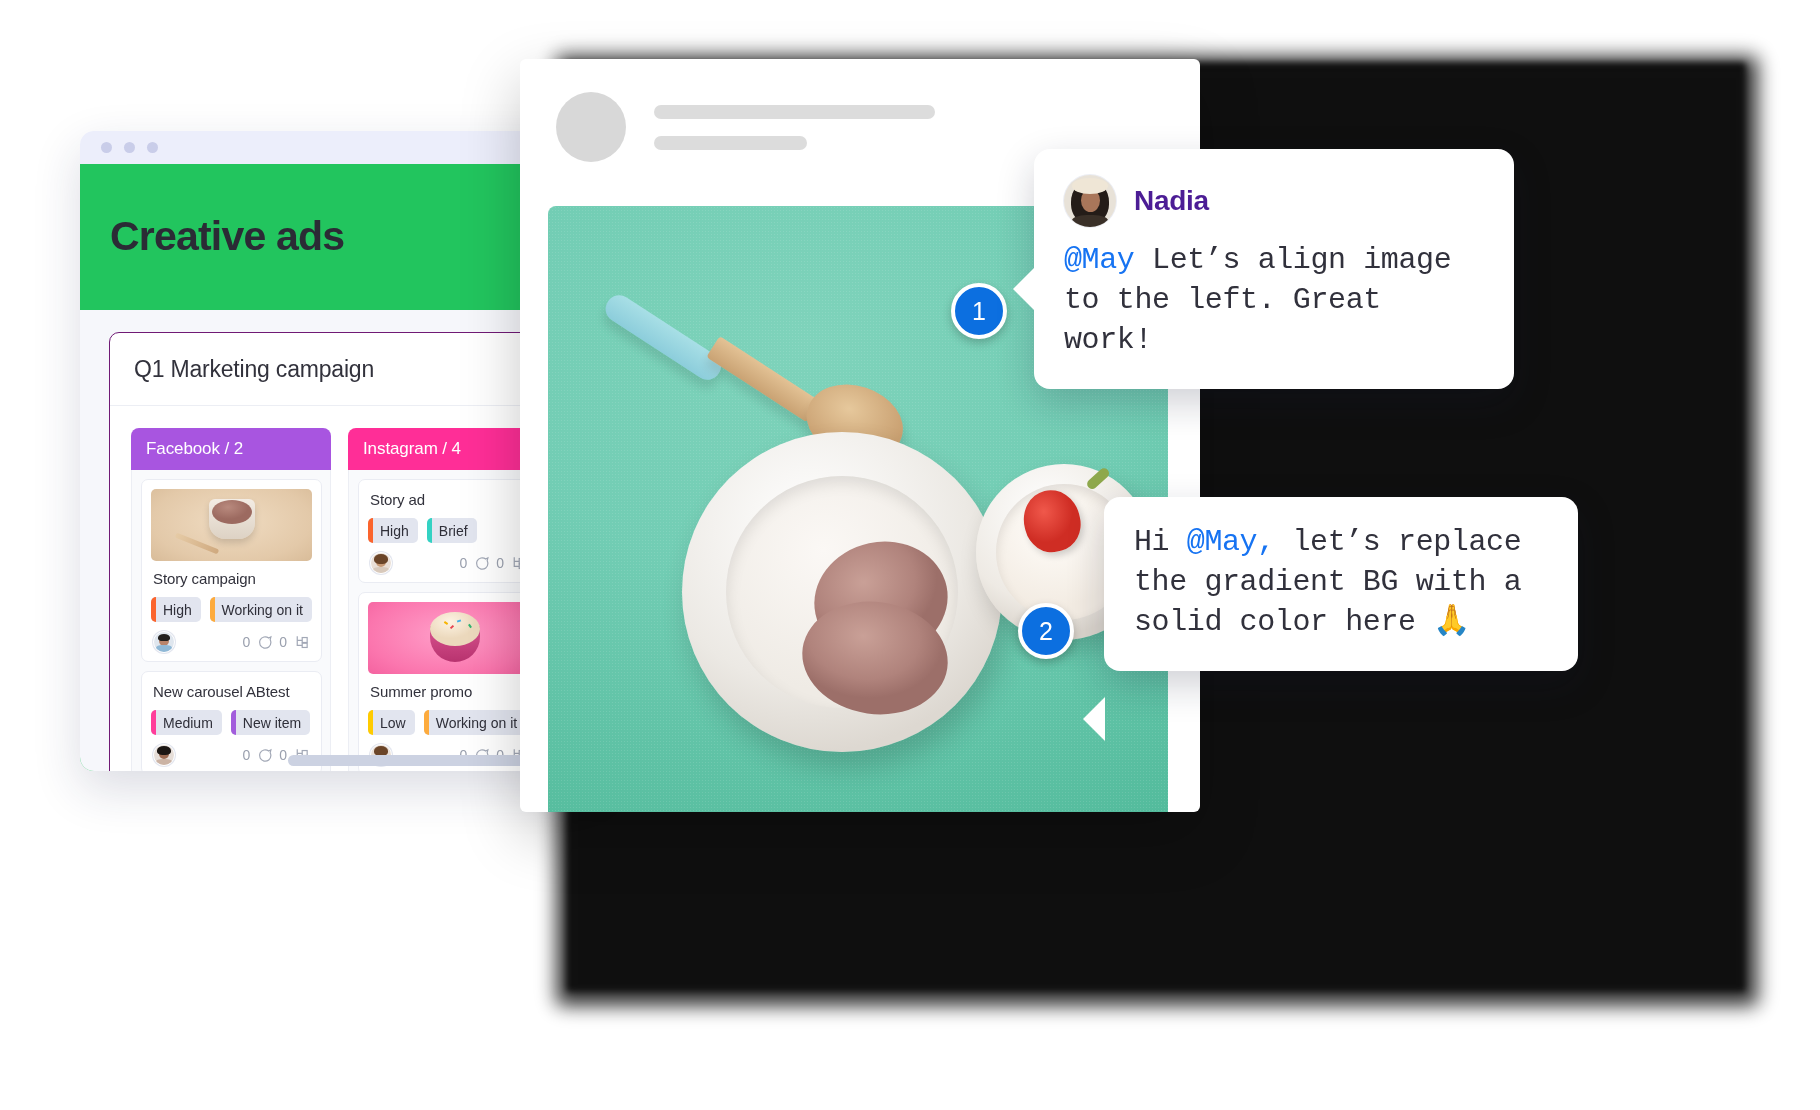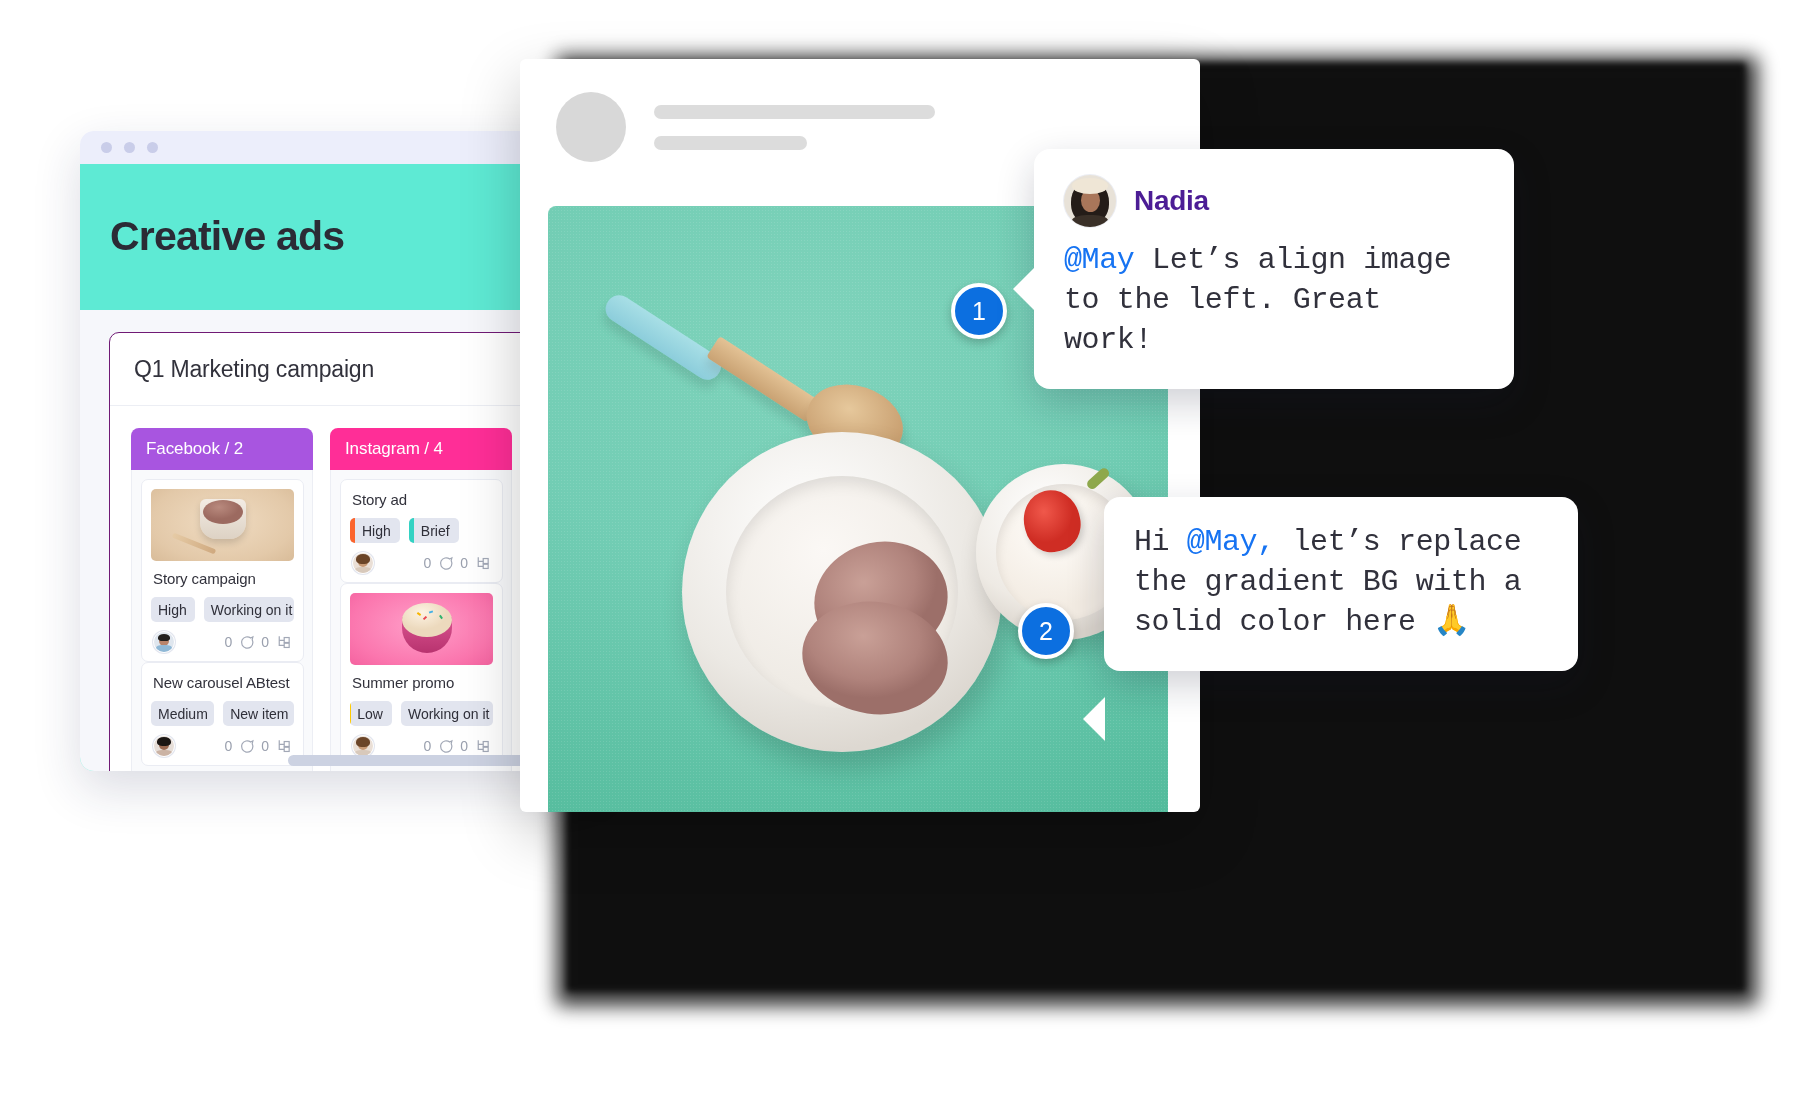--- a/index.html
+++ b/index.html
@@ -34,21 +34,21 @@
     background:#ffffff;
     border-radius:14px 14px 14px 14px;
     box-shadow:0 18px 48px rgba(30,40,80,.16);
     overflow:hidden;
   }
   .lw-chrome{
     height:33px;background:#eceefb;
     display:flex;align-items:center;padding-left:21px;gap:12px;
   }
   .dot{width:11px;height:11px;border-radius:50%;background:#c9cde9;}
-  .lw-body{background:#5eead4;height:100%;}
+  .lw-body{background:#22c55e;height:100%;}
   .lw-title{
     font-size:41px;font-weight:700;color:#2b2b35;
     letter-spacing:-.8px;
     padding:49px 0 0 30px;
   }
   .board-area{
     margin-top:50px;
     background:#f6f7fb;
     height:100%;
     padding:22px 0 0 29px;
@@ -62,35 +62,35 @@
     overflow:hidden;
     position:relative;
   }
   .board-head{
     font-size:23px;color:#32323c;font-weight:400;
     padding:23px 0 22px 24px;
     border-bottom:1px solid #eceef4;
     letter-spacing:-.2px;
   }
   .cols{display:flex;gap:17px;padding:22px 0 0 21px;}
-  .col{width:182px;flex:none;}
+  .col{width:200px;flex:none;}
   .col-head{
     color:#fff;font-size:17px;font-weight:400;
     border-radius:8px 8px 0 0;
     padding:11px 0 11px 15px;
     letter-spacing:-.1px;
   }
   .col-body{
     background:#f9fafc;
     border:1px solid #eceef4;border-top:none;
     padding:9px 8px 9px 9px;
   }
   .task{
     background:#fff;border:1px solid #eaecf3;border-radius:7px;
-    padding:9px 9px 8px 9px;margin-bottom:0;
+    padding:9px 9px 8px 9px;margin-bottom:9px;
   }
   .thumb{
     width:100%;height:72px;border-radius:5px;overflow:hidden;margin-bottom:9px;
     position:relative;
   }
   .task-title{font-size:15px;color:#32323c;margin:2px 0 10px 2px;letter-spacing:-.1px;}
   .chips{display:flex;gap:9px;margin-bottom:7px;}
   .chip{
     display:flex;align-items:stretch;
     background:#e2e5ef;border-radius:5px;overflow:hidden;height:25px;

